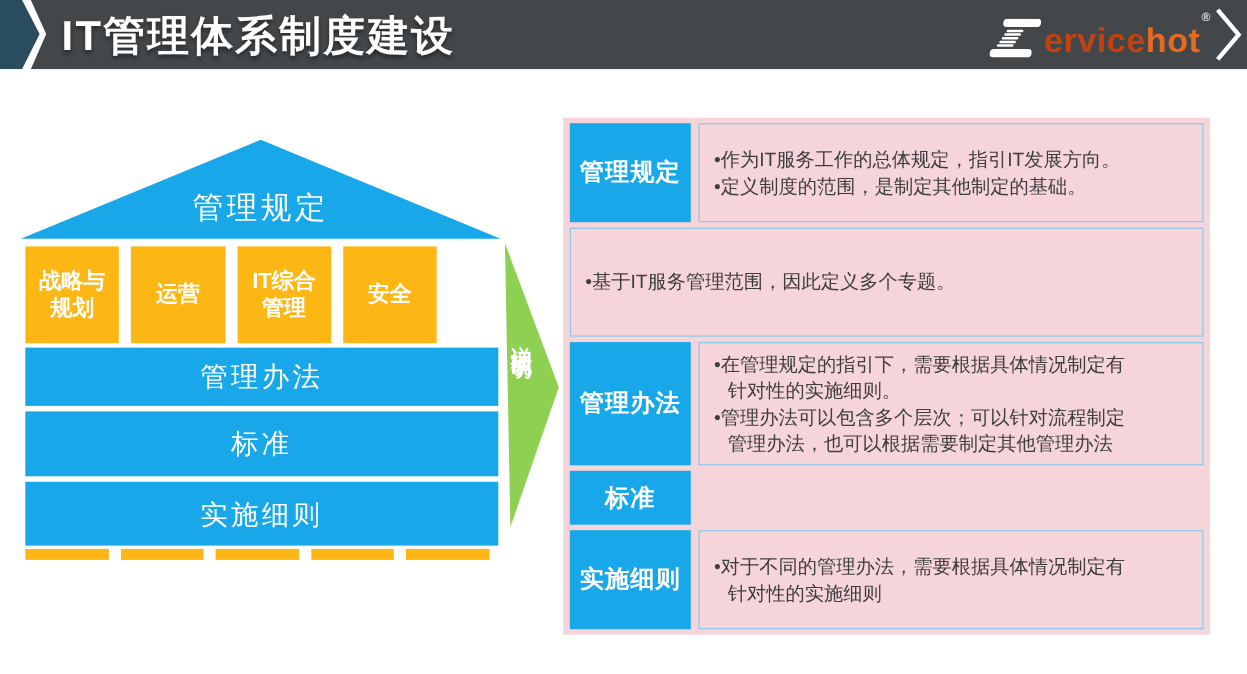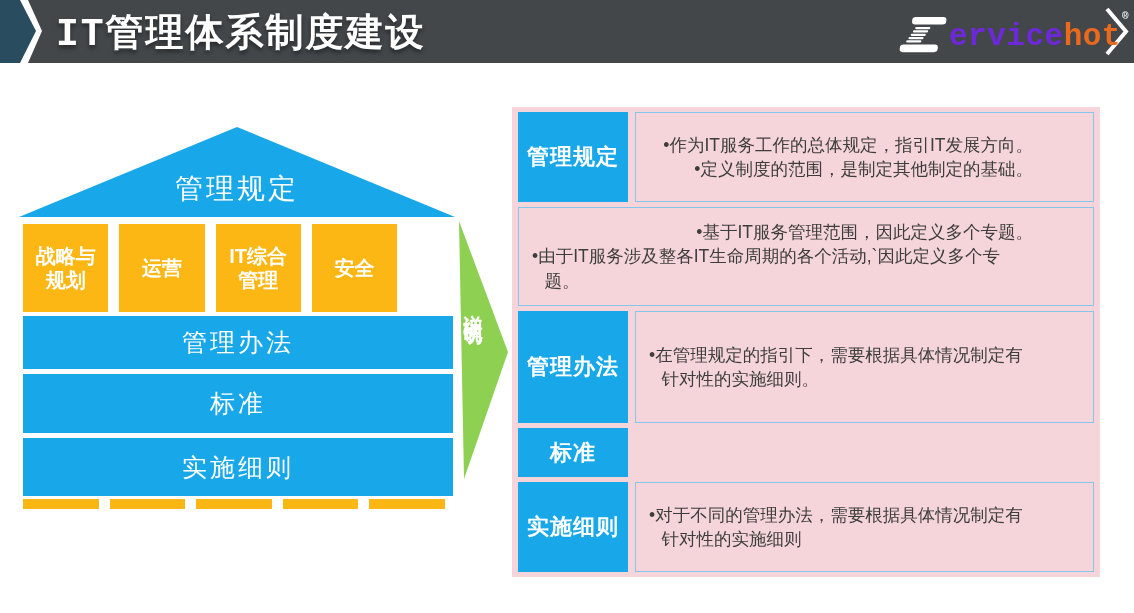--- a/index.html
+++ b/index.html
@@ -1,28 +1,28 @@
 <!DOCTYPE html>
 <html><head>
 <meta charset="utf-8">
 <style>
   * { margin:0; padding:0; box-sizing:border-box; }
   html,body { width:1134px; height:613px; background:#ffffff;
     font-family:"Liberation Sans","DejaVu Sans",sans-serif; }
   .page { position:relative; width:1134px; height:613px; overflow:hidden; background:#fff; }
 
   
-  .header { position:absolute; left:0; top:0; width:1134px; height:63px;font-family:Liberation Mono, monospace; }
+  .header { position:absolute; left:0; top:0; width:1134px; height:63px; }
   .header svg.header-bg { position:absolute; left:0; top:0; }
   .slide-title { position:absolute; left:56px; top:7px; font-size:38px; font-weight:bold;
     color:#ffffff; letter-spacing:2px; text-shadow:0 3px 4px rgba(0,0,0,0.45); white-space:nowrap; }
   .logo { position:absolute; left:899px; top:16px; height:40px; display:flex; align-items:center; }
   .logo .s-icon { margin-right:2px; }
   .logo .logo-text { font-size:31px; font-weight:bold; letter-spacing:0.5px; line-height:1; }
-  .logo .t-white { color:#6d28d9; }
+  .logo .t-white { color:#c2410c; }
   .logo .t-hot { color:#e9691e; }
   .logo .reg { font-size:11px; color:#e8e8e8; vertical-align:top; position:relative; top:-10px; margin-left:1px; }
 
   
   .roof { position:absolute; left:18px; top:126px; width:438px; height:92px; }
   .roof-label { position:absolute; left:0; top:44px; width:100%; text-align:center;
     color:#fff; font-size:28px; letter-spacing:3px; }
   .pillars { position:absolute; left:23px; top:224px; width:374px; height:88px; display:flex; gap:11px; }
   .pillar { flex:1; background:#fdb714; color:#fff; font-size:20px; font-weight:bold;
     display:flex; align-items:center; justify-content:center; text-align:center;
@@ -46,21 +46,21 @@
   .t-row { display:flex; gap:7px; }
   .t-row:nth-of-type(1) { height:90px; }
   .t-row:nth-of-type(2) { height:99px; }
   .t-row:nth-of-type(3) { height:112px; }
   .t-row:nth-of-type(4) { height:49px; }
   .t-row:nth-of-type(5) { height:90px; }
   .t-label { width:110px; background:#18a8ea; color:#fff; font-size:22px; font-weight:bold;
     display:flex; align-items:center; justify-content:center; letter-spacing:1px; flex:none; }
   .t-desc { flex:1; border:1px solid #85c6ea; padding:6px 60px 6px 13px;
     display:flex; flex-direction:column; justify-content:center;
-    font-size:17.5px; color:#3d3d3d; line-height:1.38;align-items:flex-end; }
+    font-size:17.5px; color:#3d3d3d; line-height:1.38; }
   .bullet { padding-left:0.72em; text-indent:-0.72em; word-break:break-all; }
 </style>
 </head>
 <body>
 
 <div class="page">
 
   <div class="header">
     <svg class="header-bg" width="1134" height="63" viewBox="0 0 1134 63">
       <polygon points="28,0 1134,0 1134,63 28,63 42,31" fill="#43474a"></polygon>
@@ -120,27 +120,27 @@
     <div class="t-row">
       <div class="t-label">管理规定</div>
       <div class="t-desc">
           <div class="bullet">•作为IT服务工作的总体规定，指引IT发展方向。</div>
           <div class="bullet">•定义制度的范围，是制定其他制定的基础。</div>
         </div>
     </div>
     <div class="t-row">
       <div class="t-desc">
           <div class="bullet">•基于IT服务管理范围，因此定义多个专题。</div>
-          <div class="bullet">•由于IT服务涉及整各IT生命周期的各个活动,`因此定义多个专题。</div>
         </div>
     </div>
     <div class="t-row">
       <div class="t-label">管理办法</div>
       <div class="t-desc">
           <div class="bullet">•在管理规定的指引下，需要根据具体情况制定有针对性的实施细则。</div>
+          <div class="bullet">•管理办法可以包含多个层次；可以针对流程制定管理办法，也可以根据需要制定其他管理办法</div>
         </div>
     </div>
     <div class="t-row">
       <div class="t-label">标准</div>
     </div>
     <div class="t-row">
       <div class="t-label">实施细则</div>
       <div class="t-desc">
           <div class="bullet">•对于不同的管理办法，需要根据具体情况制定有针对性的实施细则</div>
         </div>

